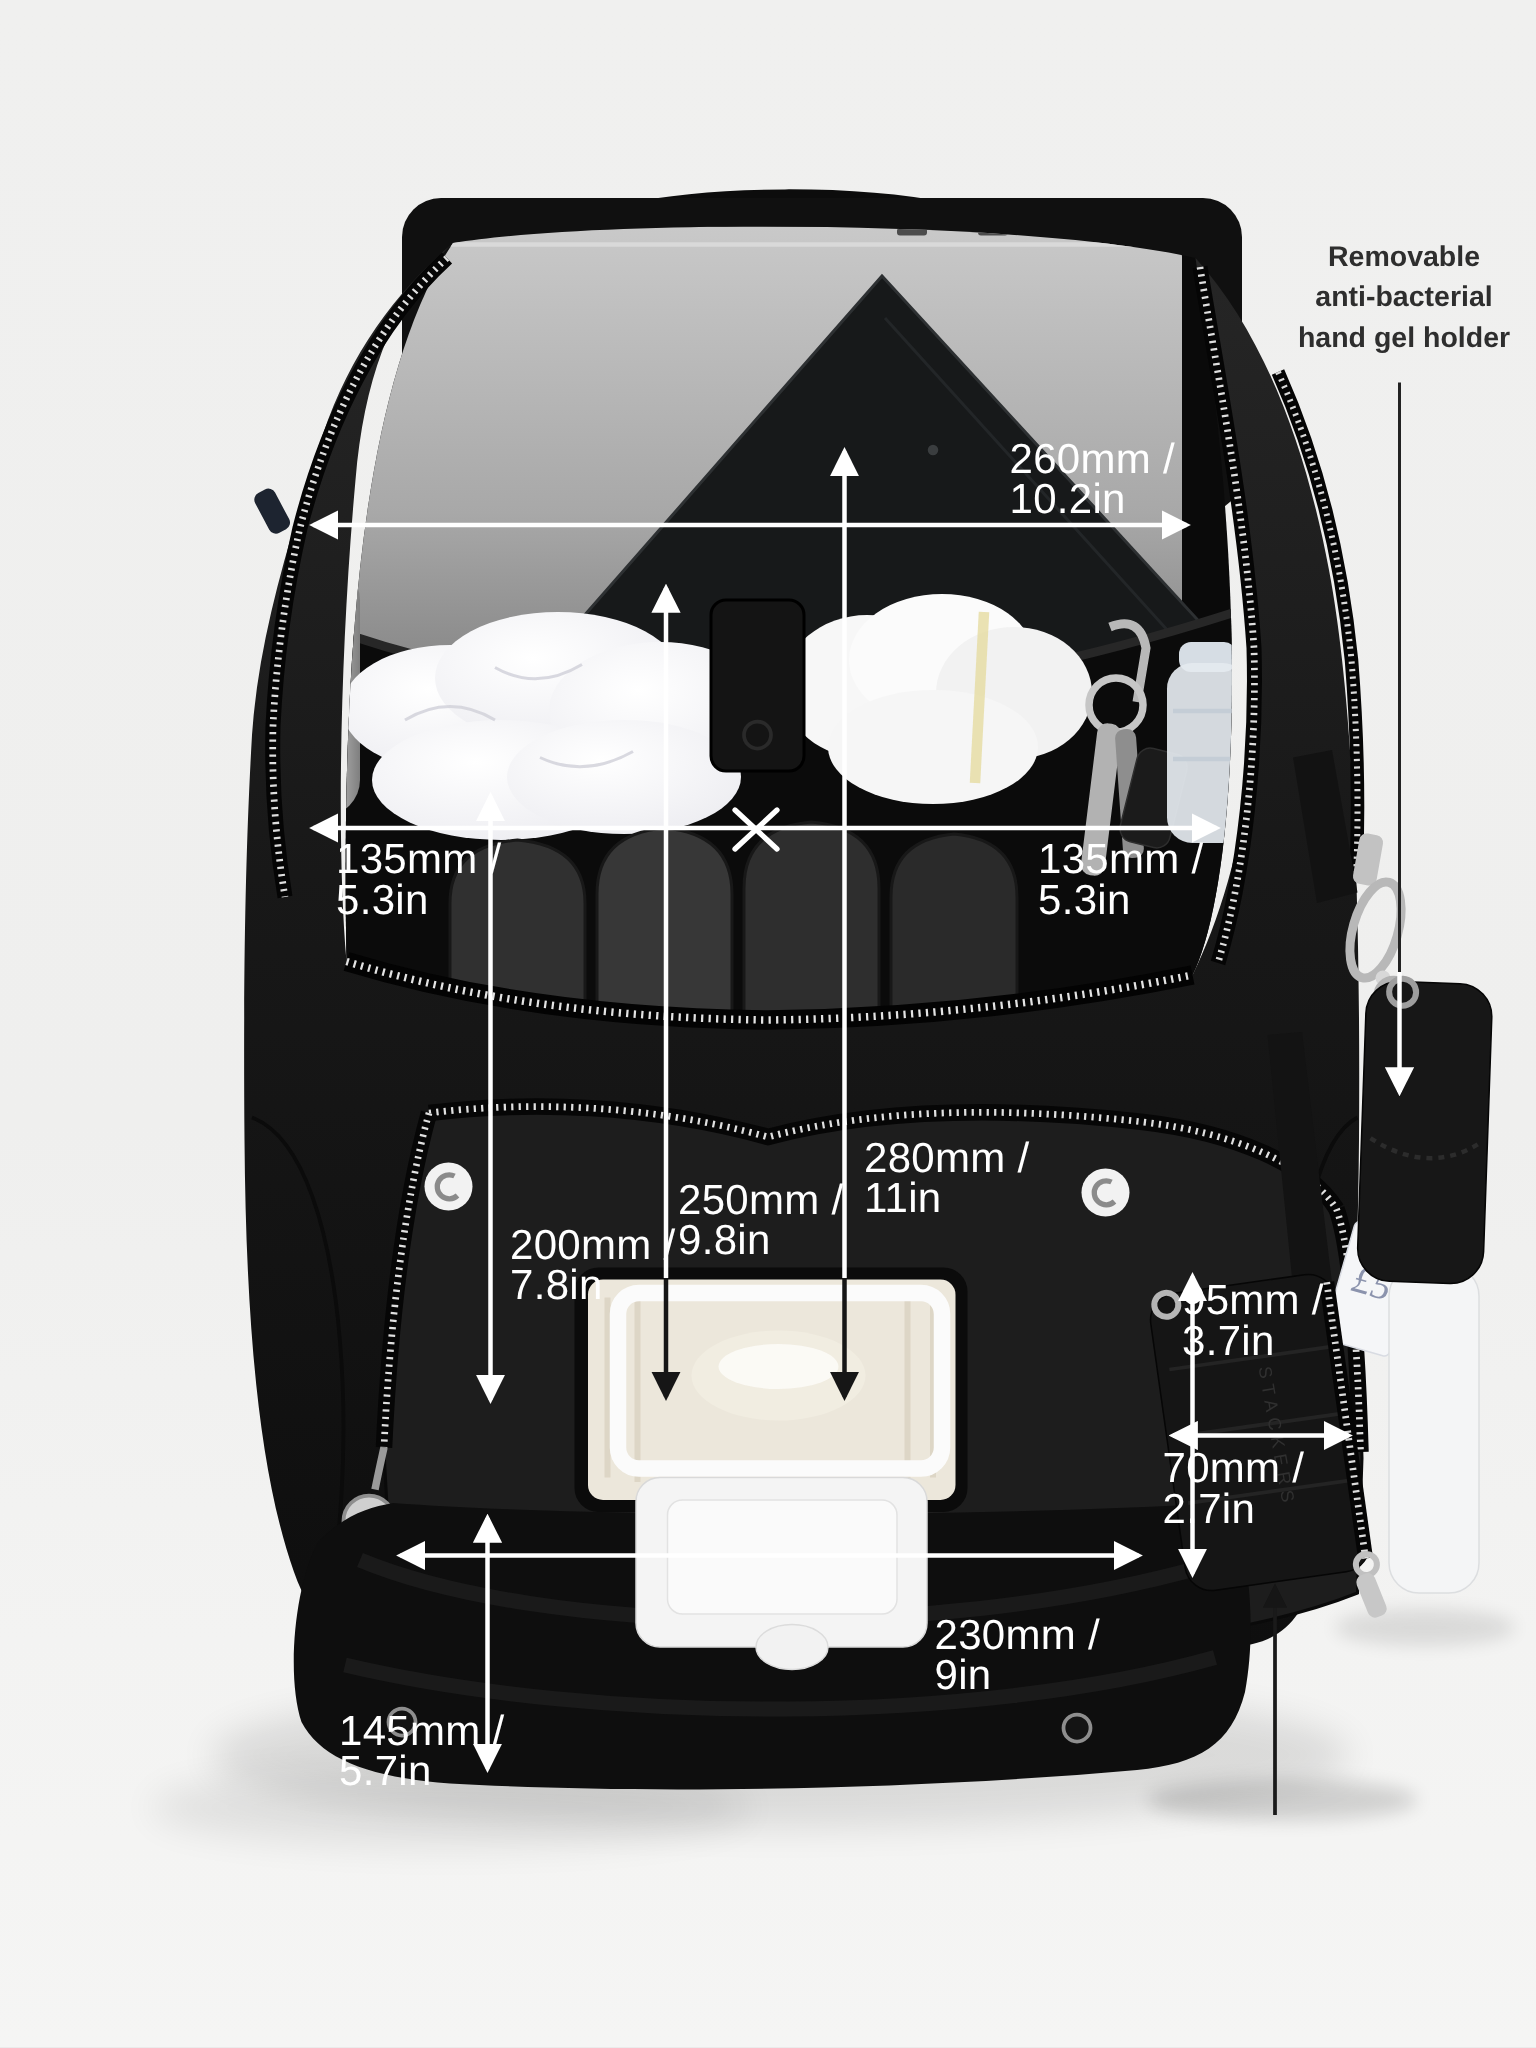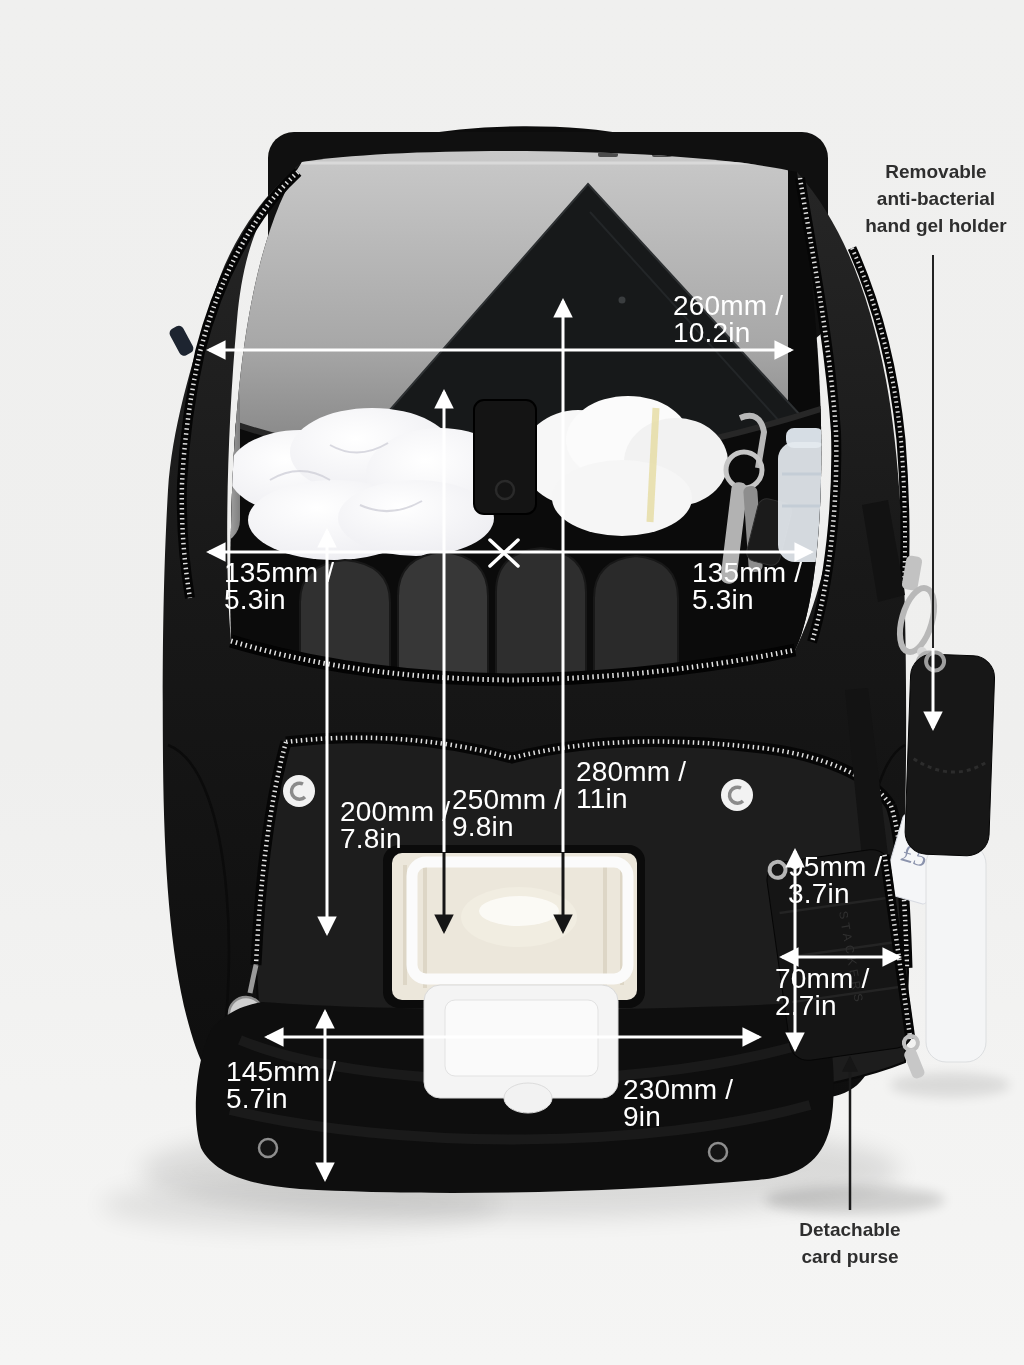--- a/index.html
+++ b/index.html
@@ -256,21 +256,21 @@
   <div>10.2in</div>
 </div>
 <div class="label" style="left:224px;top:559px">
   <div>135mm /</div>
   <div>5.3in</div>
 </div>
 <div class="label" style="left:692px;top:559px">
   <div>135mm /</div>
   <div>5.3in</div>
 </div>
-<div class="label" style="left:340px;top:798px">
+<div class="label" style="left:340px;top:816px">
   <div>200mm /</div>
   <div>7.8in</div>
 </div>
 <div class="label" style="left:452px;top:786px">
   <div>250mm /</div>
   <div>9.8in</div>
 </div>
 <div class="label" style="left:576px;top:758px">
   <div>280mm /</div>
   <div>11in</div>
@@ -280,28 +280,24 @@
   <div>3.7in</div>
 </div>
 <div class="label" style="left:775px;top:965px">
   <div>70mm /</div>
   <div>2.7in</div>
 </div>
 <div class="label" style="left:623px;top:1076px">
   <div>230mm /</div>
   <div>9in</div>
 </div>
-<div class="label" style="left:226px;top:1058px">
+<div class="label" style="left:226px;top:1140px">
   <div>145mm /</div>
   <div>5.7in</div>
 </div>
 
 <div class="callout" style="left:826px;top:158px;width:220px">
   <div>Removable</div>
   <div>anti-bacterial</div>
   <div>hand gel holder</div>
 </div>
-<div class="callout" style="left:750px;top:1216px;width:200px">
-  <div>Detachable</div>
-  <div>card purse</div>
-</div>
 
 </div>
 
 </body></html>

